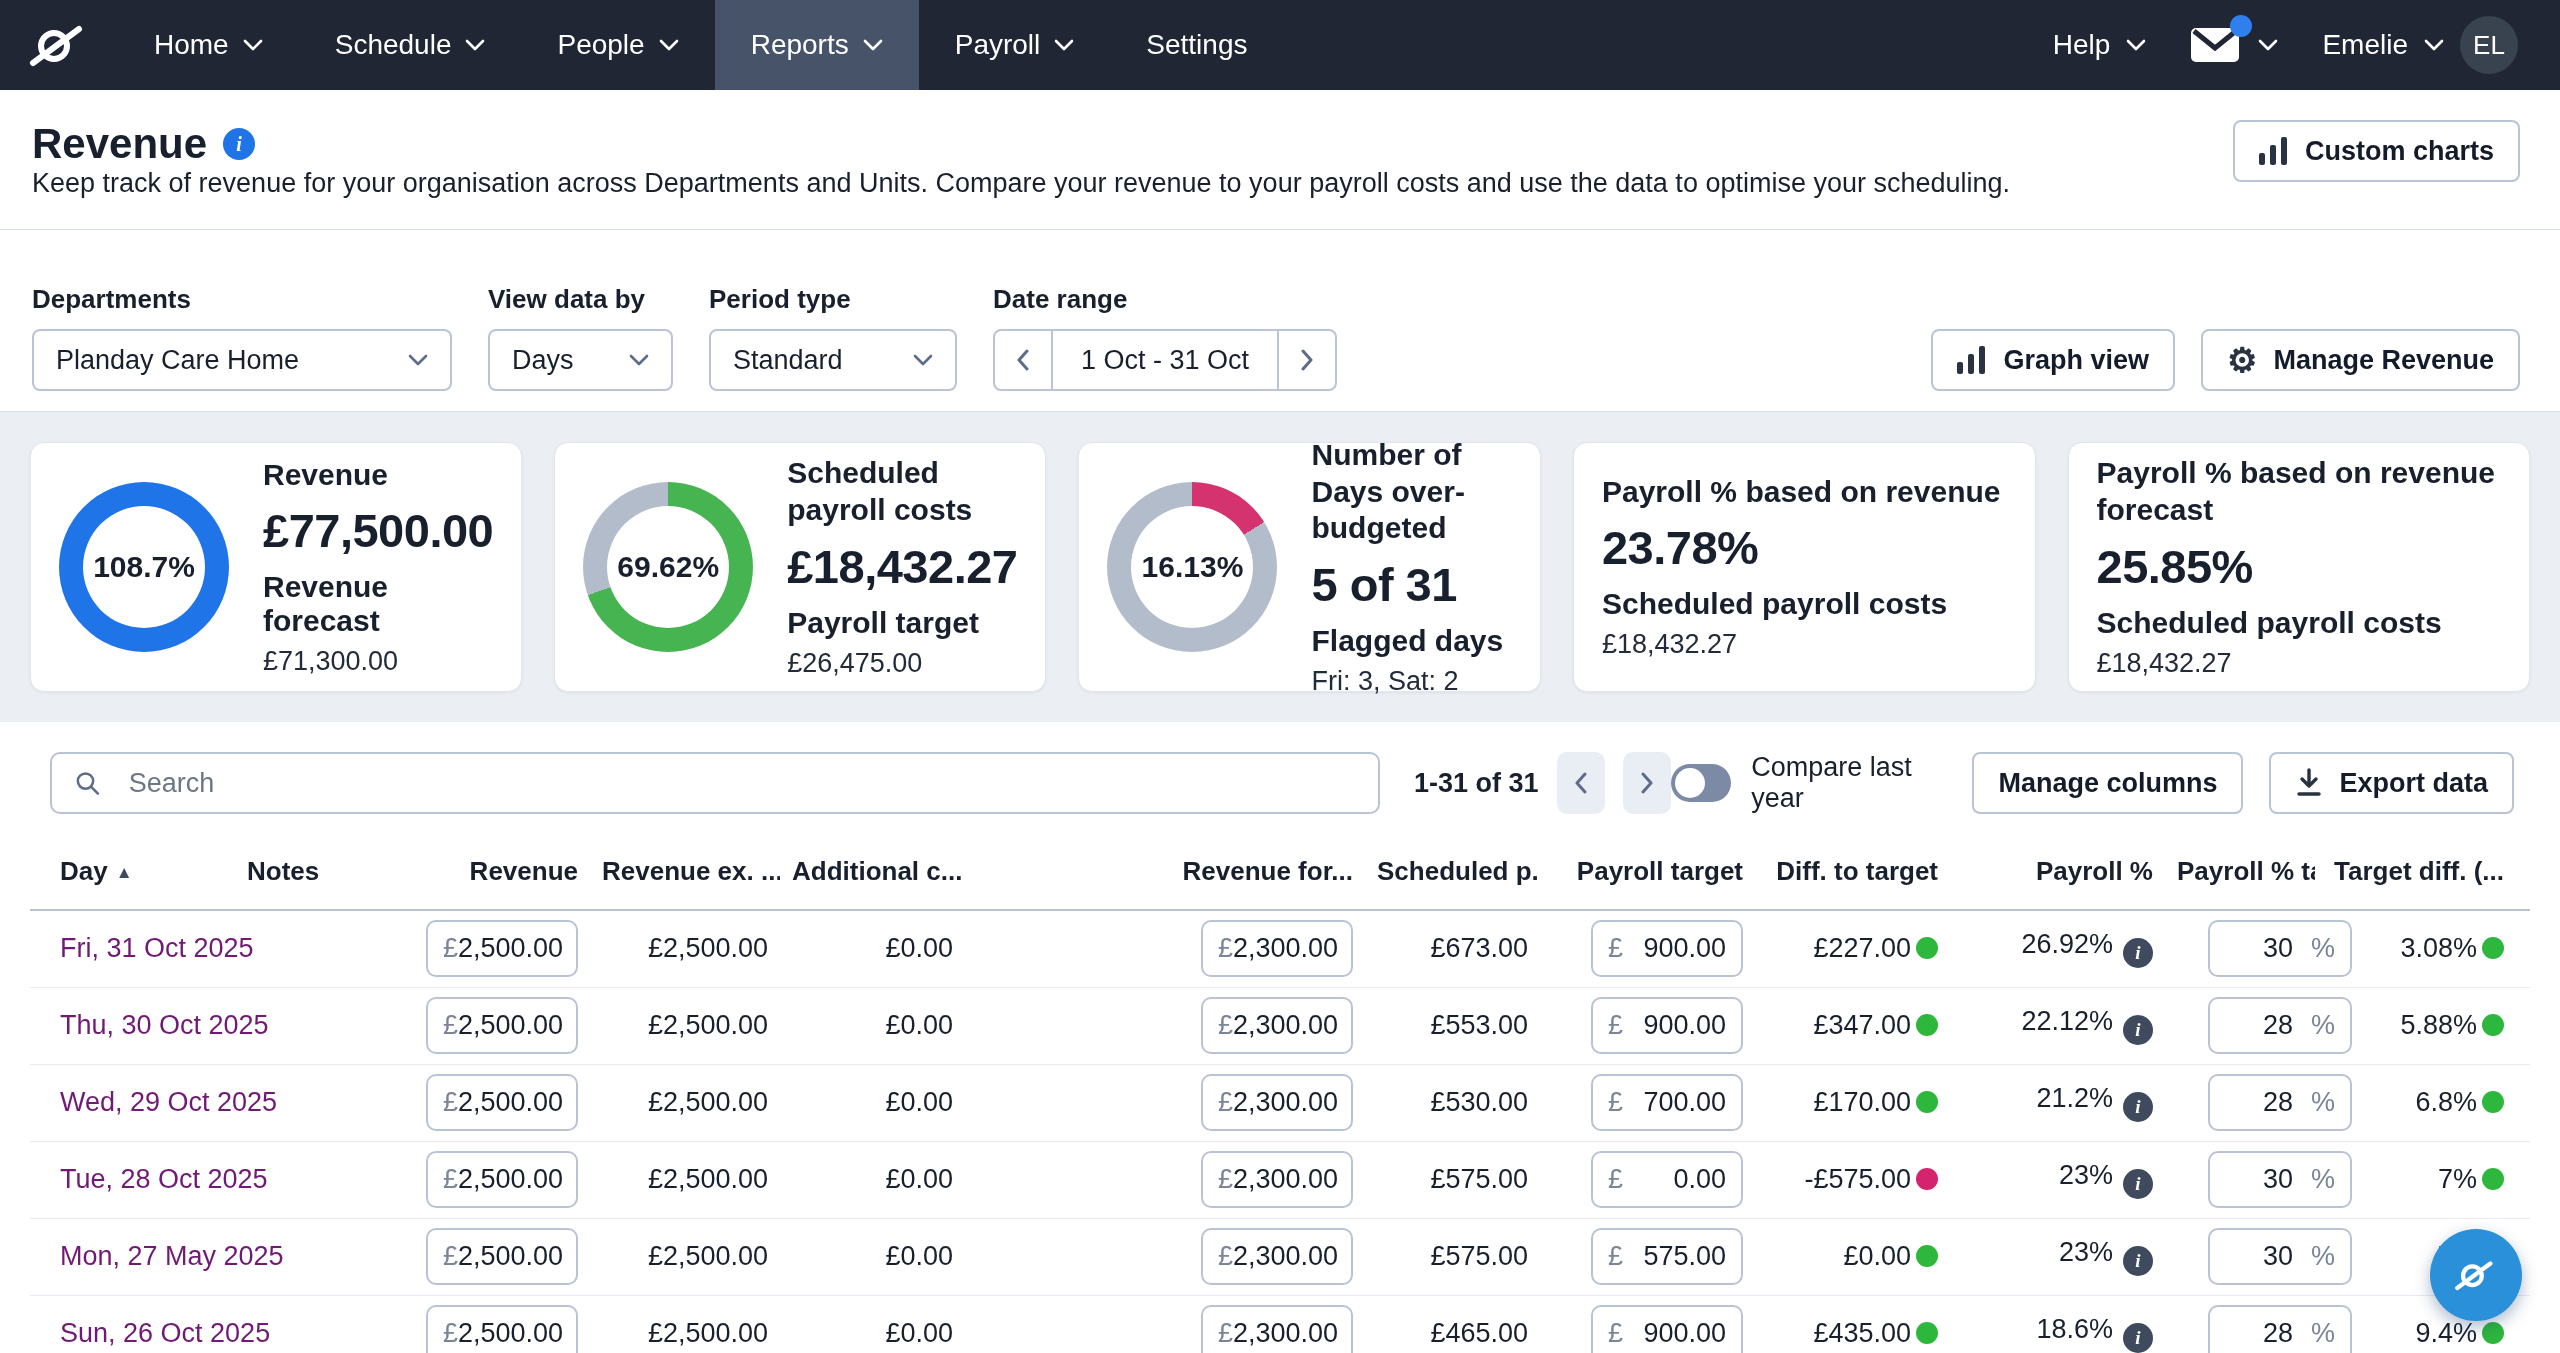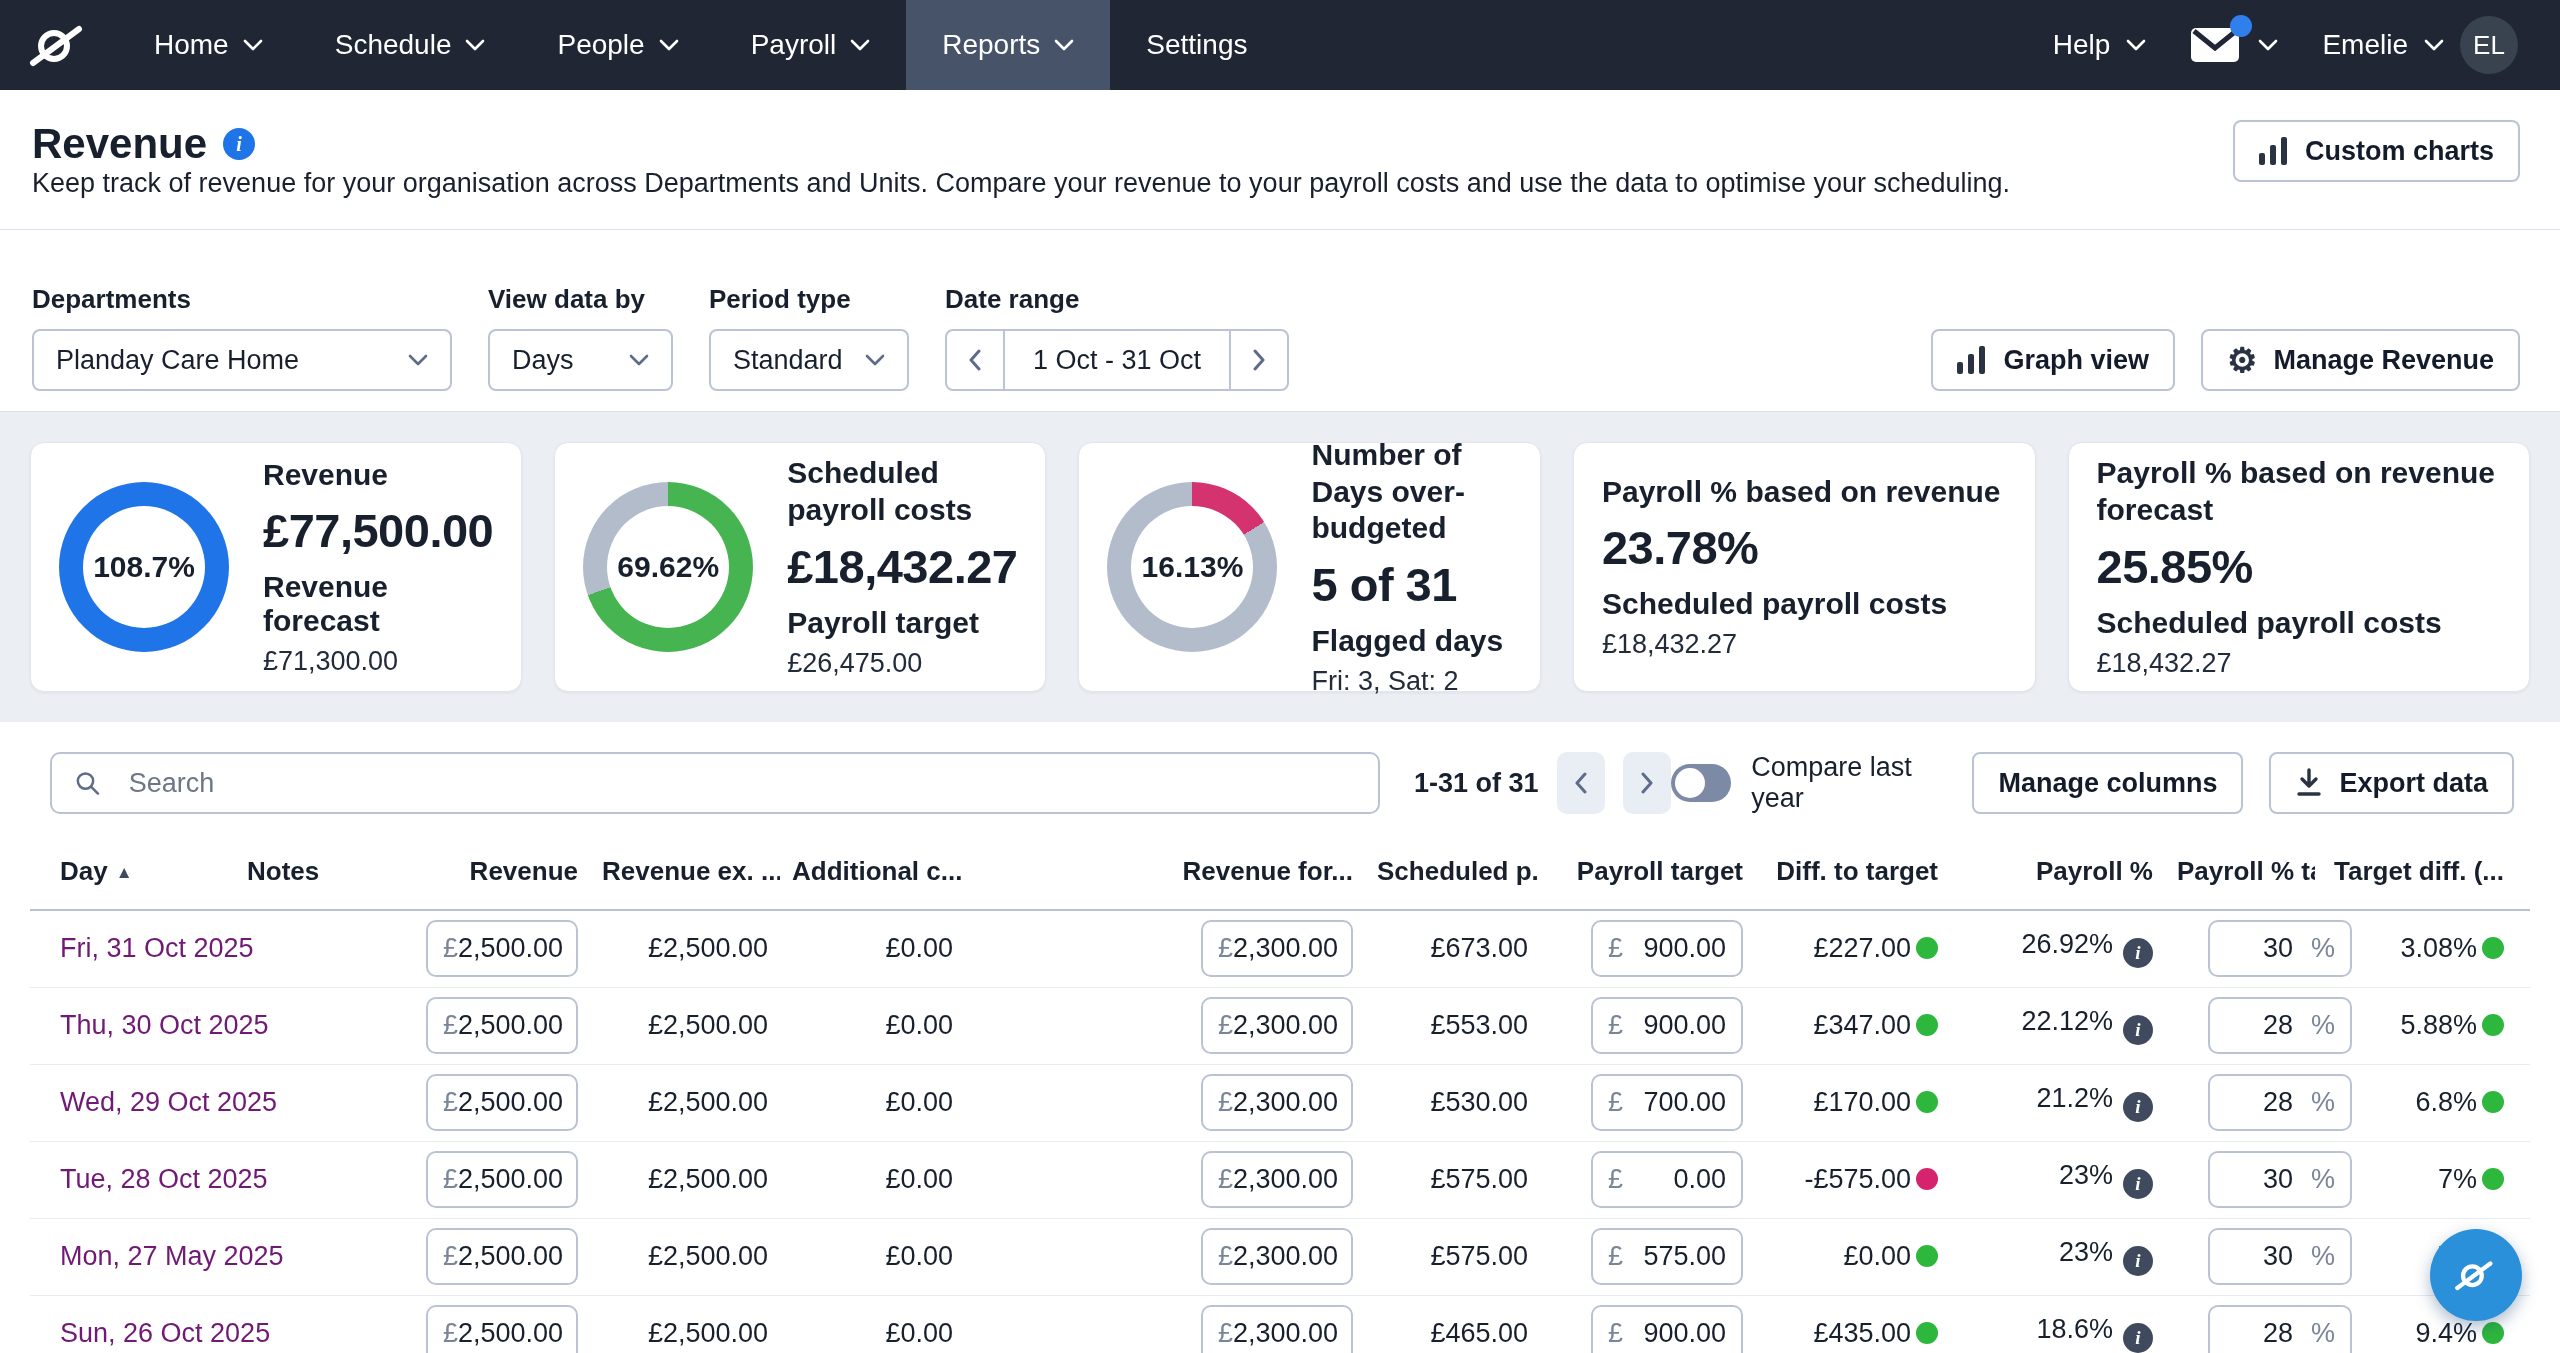--- a/index.html
+++ b/index.html
@@ -29,21 +29,21 @@
   .info-blue { background:#1f74e8; }
   .subtitle { font-size:27px; margin-top:0; color:#18202e; }
   .btn { display:inline-flex; align-items:center; gap:16px; height:62px; padding:0 24px; border:2px solid #bac4d4; border-radius:8px; background:#fff; font-size:27px; font-weight:700; color:#141c2b; cursor:pointer; white-space:nowrap; }
   .bars-icon rect { fill:#2a3342; }
 
   
   .filters { display:flex; align-items:flex-end; gap:36px; padding:28px 40px 0 32px; height:182px; border-bottom:1px solid #d9dfe8; }
   .filter-label { display:block; font-size:26px; font-weight:700; margin-bottom:14px; }
   .select { display:flex; align-items:center; justify-content:space-between; gap:22px; height:62px; border:2px solid #bac4d4; border-radius:8px; padding:0 22px; font-size:27px; background:#fff; cursor:pointer; }
   .select .chev polyline { stroke:#5d6c8a; }
-  .w-dep { width:420px; } .w-view { width:185px; } .w-per { width:200px; }
+  .w-dep { width:420px; } .w-view { width:185px; } .w-per { width:248px; }
   .filters-group { margin-bottom:20px; }
   .daterange { display:flex; align-items:stretch; height:62px; border:2px solid #bac4d4; border-radius:8px; background:#fff; overflow:hidden; }
   .dr-btn { width:56px; display:flex; align-items:center; justify-content:center; cursor:pointer; }
   .dr-label { display:flex; align-items:center; padding:0 28px; font-size:27px; border-left:2px solid #bac4d4; border-right:2px solid #bac4d4; }
   .sidechev { width:14px; height:22px; } .sidechev polyline { fill:none; stroke:#5d6c8a; stroke-width:3; stroke-linecap:round; stroke-linejoin:round; }
   .filters-right { margin-left:auto; display:flex; gap:26px; margin-bottom:20px; }
   .gear-glyph { font-size:34px; color:#2a3342; line-height:1; }
 
   
   .cards-band { background:#ebeef3; padding:30px; display:flex; gap:32px; height:310px; }
@@ -116,28 +116,28 @@
       <svg class="chev" viewBox="0 0 20 12">
           <polyline points="2,2 10,10 18,2"></polyline>
         </svg>
     </div>
     <div class="nav-item">
       <span>People</span>
       <svg class="chev" viewBox="0 0 20 12">
           <polyline points="2,2 10,10 18,2"></polyline>
         </svg>
     </div>
+    <div class="nav-item active">
+      <span>Reports</span>
+      <svg class="chev" viewBox="0 0 20 12">
+          <polyline points="2,2 10,10 18,2"></polyline>
+        </svg>
+    </div>
     <div class="nav-item">
       <span>Payroll</span>
-      <svg class="chev" viewBox="0 0 20 12">
-          <polyline points="2,2 10,10 18,2"></polyline>
-        </svg>
-    </div>
-    <div class="nav-item active">
-      <span>Reports</span>
       <svg class="chev" viewBox="0 0 20 12">
           <polyline points="2,2 10,10 18,2"></polyline>
         </svg>
     </div>
     <div class="nav-item">
       <span>Settings</span>
     </div>
   </div>
   <div class="nav-right">
     <div class="nav-help">

